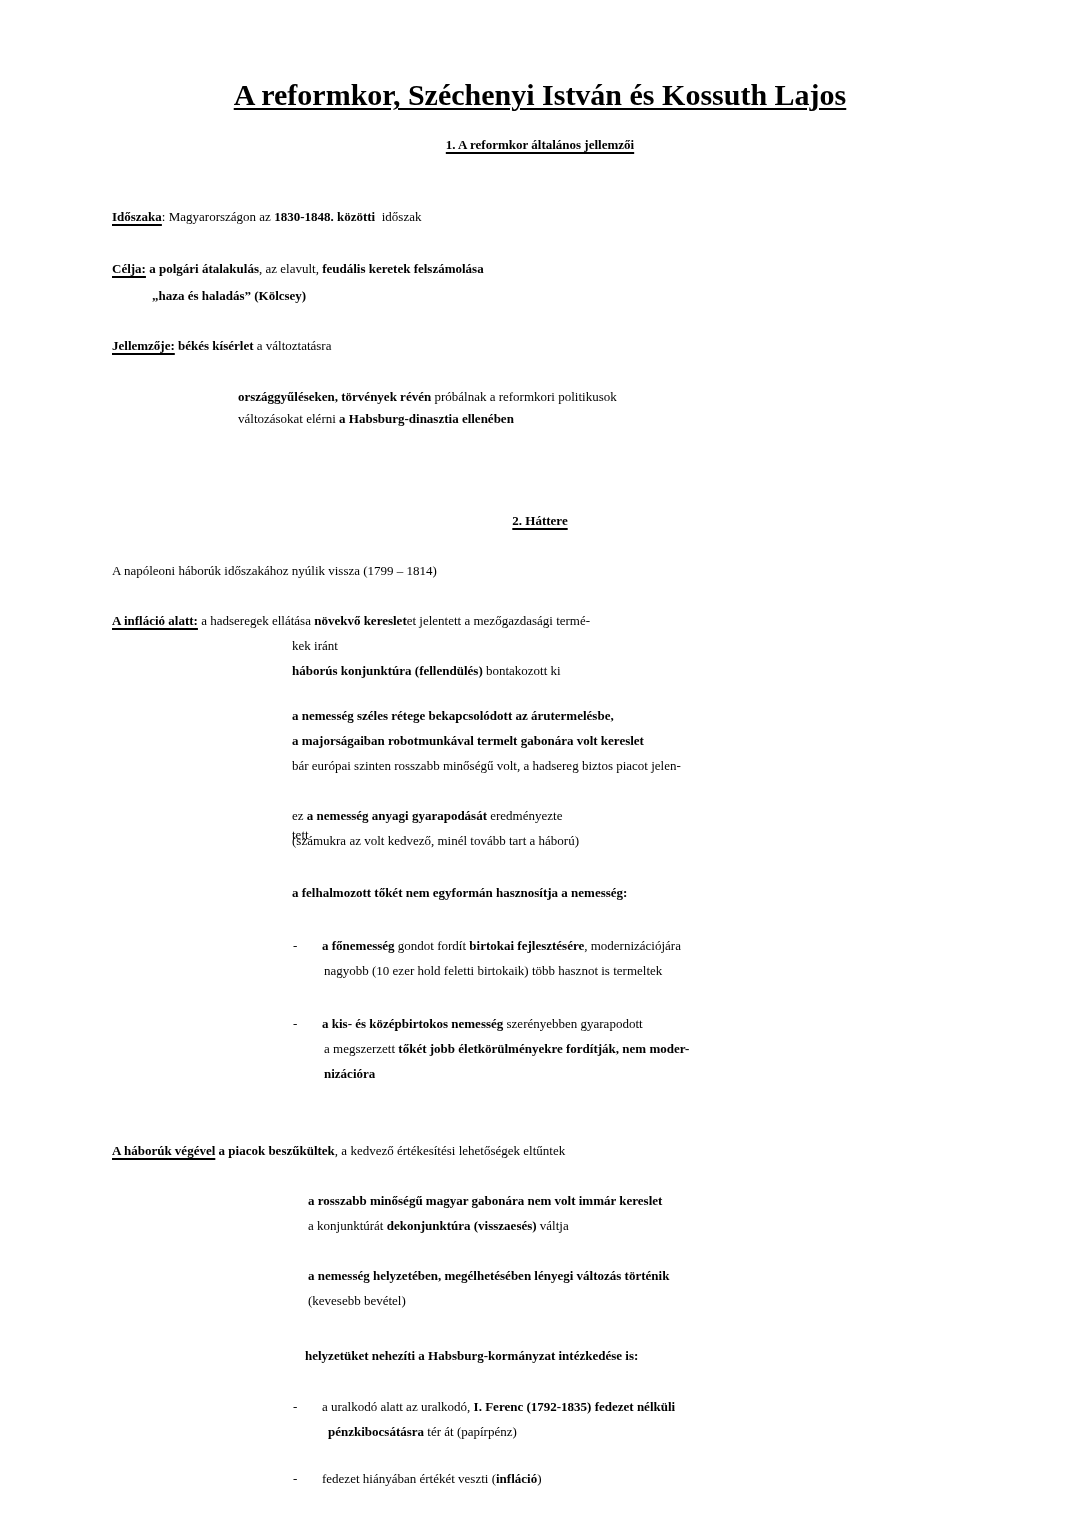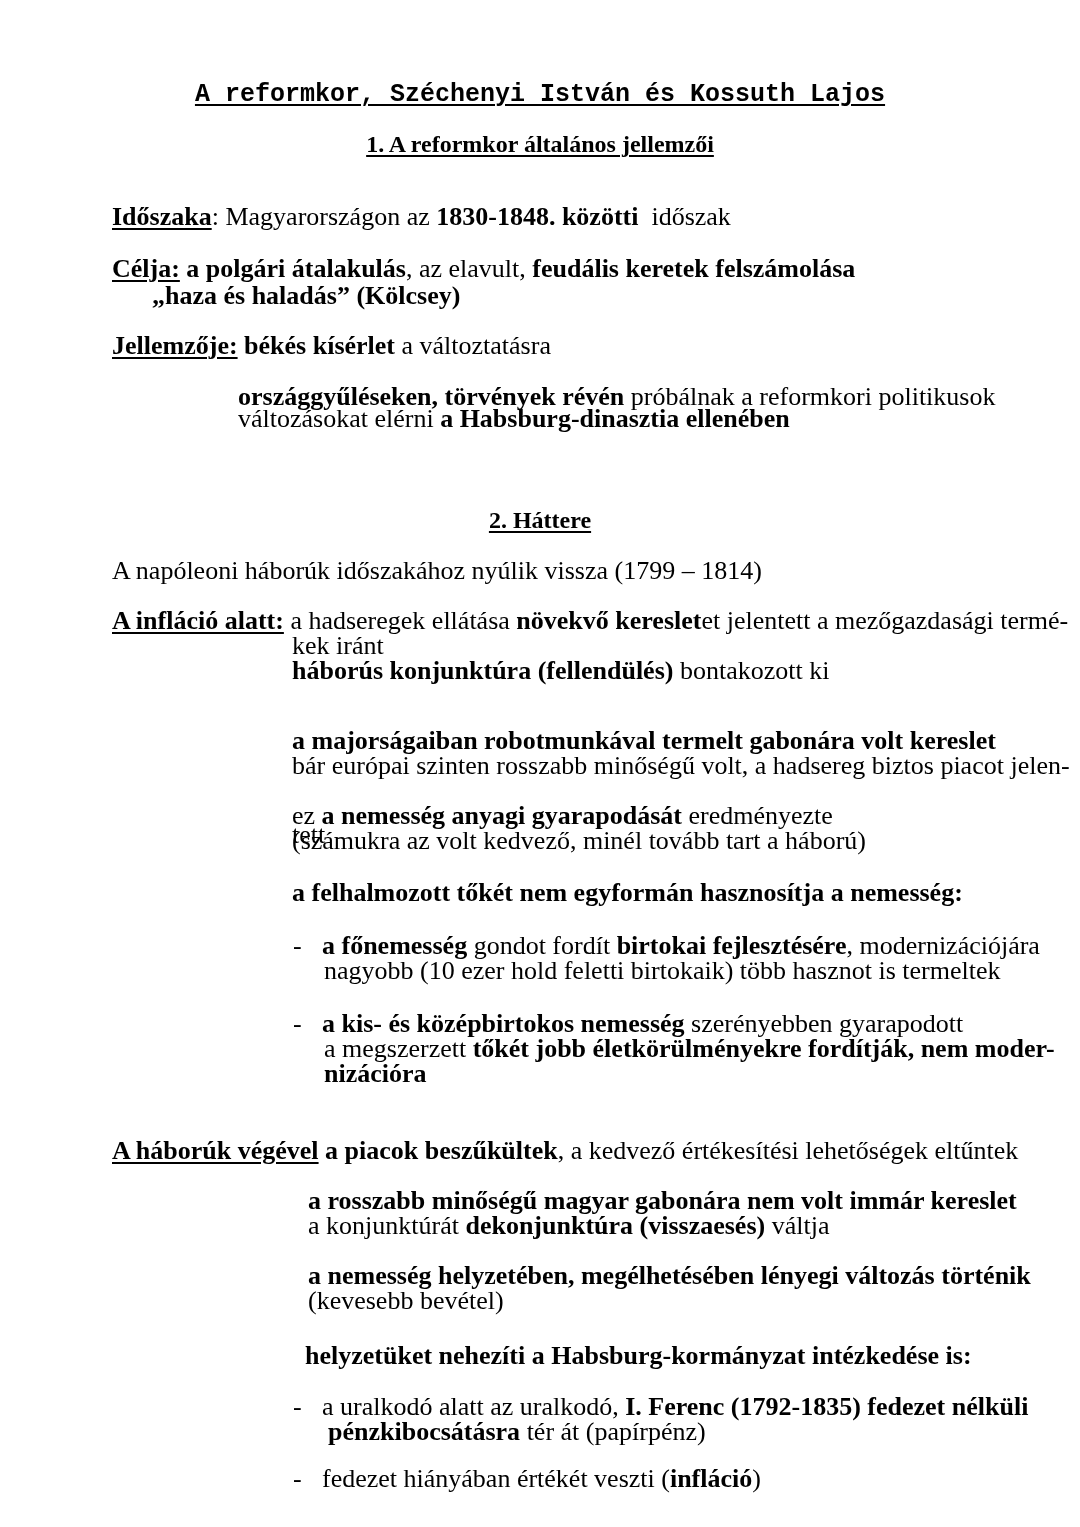--- a/index.html
+++ b/index.html
@@ -6,27 +6,27 @@
   .page{
     position:relative;
     width:1080px;height:1527px;
     background:#ffffff;
     color:#000000;
     font-family:"Liberation Serif","DejaVu Serif",serif;
     overflow:hidden;
   }
   .ln{
     position:absolute;
-    font-size:26px;
+    font-size:13px;
     line-height:25px;
     white-space:pre;
   }
   .center{left:0;width:1080px;text-align:center;}
-  .title{font-size:25px;line-height:30px;font-family:Liberation Mono, monospace;}
-  .h2{font-size:24px;line-height:27px;}
+  .title{font-size:30px;line-height:30px;}
+  .h2{font-size:13px;line-height:27px;}
   .b{font-weight:bold;}
   .u{text-decoration:underline;text-decoration-thickness:2px;text-underline-offset:3px;}
   .dash{display:inline-block;width:29px;}
 </style>
 </head>
 <body>
 
 <div class="page">
 
   <div class="ln center title" style="top:80px"><span class="b u">A reformkor, Széchenyi István és Kossuth Lajos</span></div>
@@ -49,20 +49,21 @@
   <div class="ln center h2" style="top:507px"><span class="b u">2. Háttere</span></div>
 
   <div class="ln" style="top:558px;left:112px"><span>A napóleoni háborúk időszakához nyúlik vissza (1799 – 1814)</span></div>
 
   <div class="ln" style="top:608px;left:112px"><span class="b u">A infláció alatt:</span><span> a hadseregek ellátása </span><span class="b">növekvő kereslet</span><span>et jelentett a mezőgazdasági termé-</span></div>
 
   <div class="ln" style="top:633px;left:292px"><span>kek iránt</span></div>
 
   <div class="ln" style="top:658px;left:292px"><span class="b">háborús konjunktúra (fellendülés)</span><span> bontakozott ki</span></div>
 
+  <div class="ln" style="top:703px;left:292px"><span class="b">a nemesség széles rétege bekapcsolódott az árutermelésbe,</span></div>
 
   <div class="ln" style="top:728px;left:292px"><span class="b">a majorságaiban robotmunkával termelt gabonára volt kereslet</span></div>
 
   <div class="ln" style="top:753px;left:292px"><span>bár európai szinten rosszabb minőségű volt, a hadsereg biztos piacot jelen-</span></div>
 
   <div class="ln" style="top:822px;left:292px"><span>tett</span></div>
 
   <div class="ln" style="top:803px;left:292px"><span>ez </span><span class="b">a nemesség anyagi gyarapodását</span><span> eredményezte</span></div>
 
   <div class="ln" style="top:828px;left:292px"><span>(számukra az volt kedvező, minél tovább tart a háború)</span></div>

